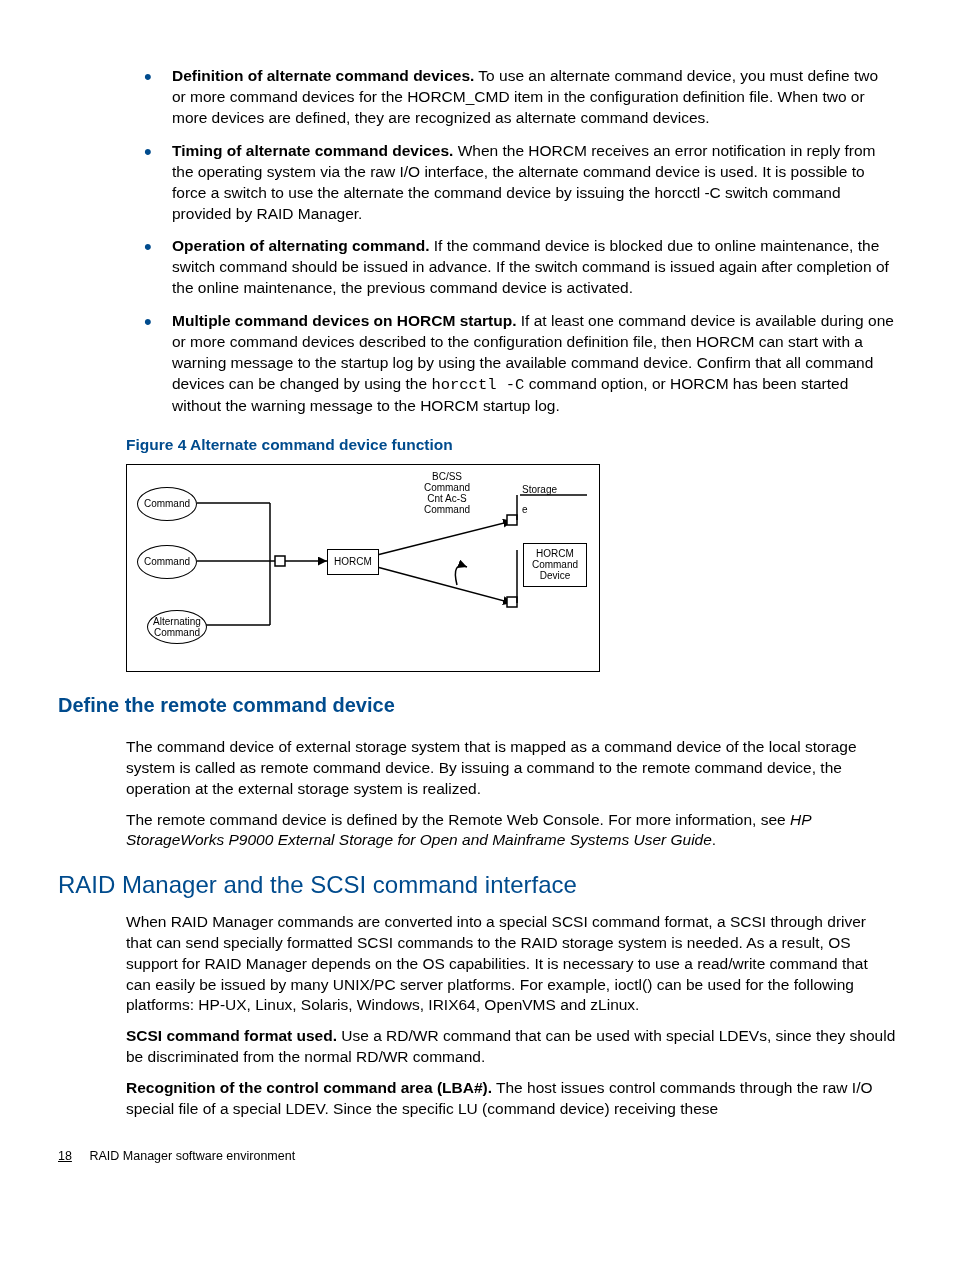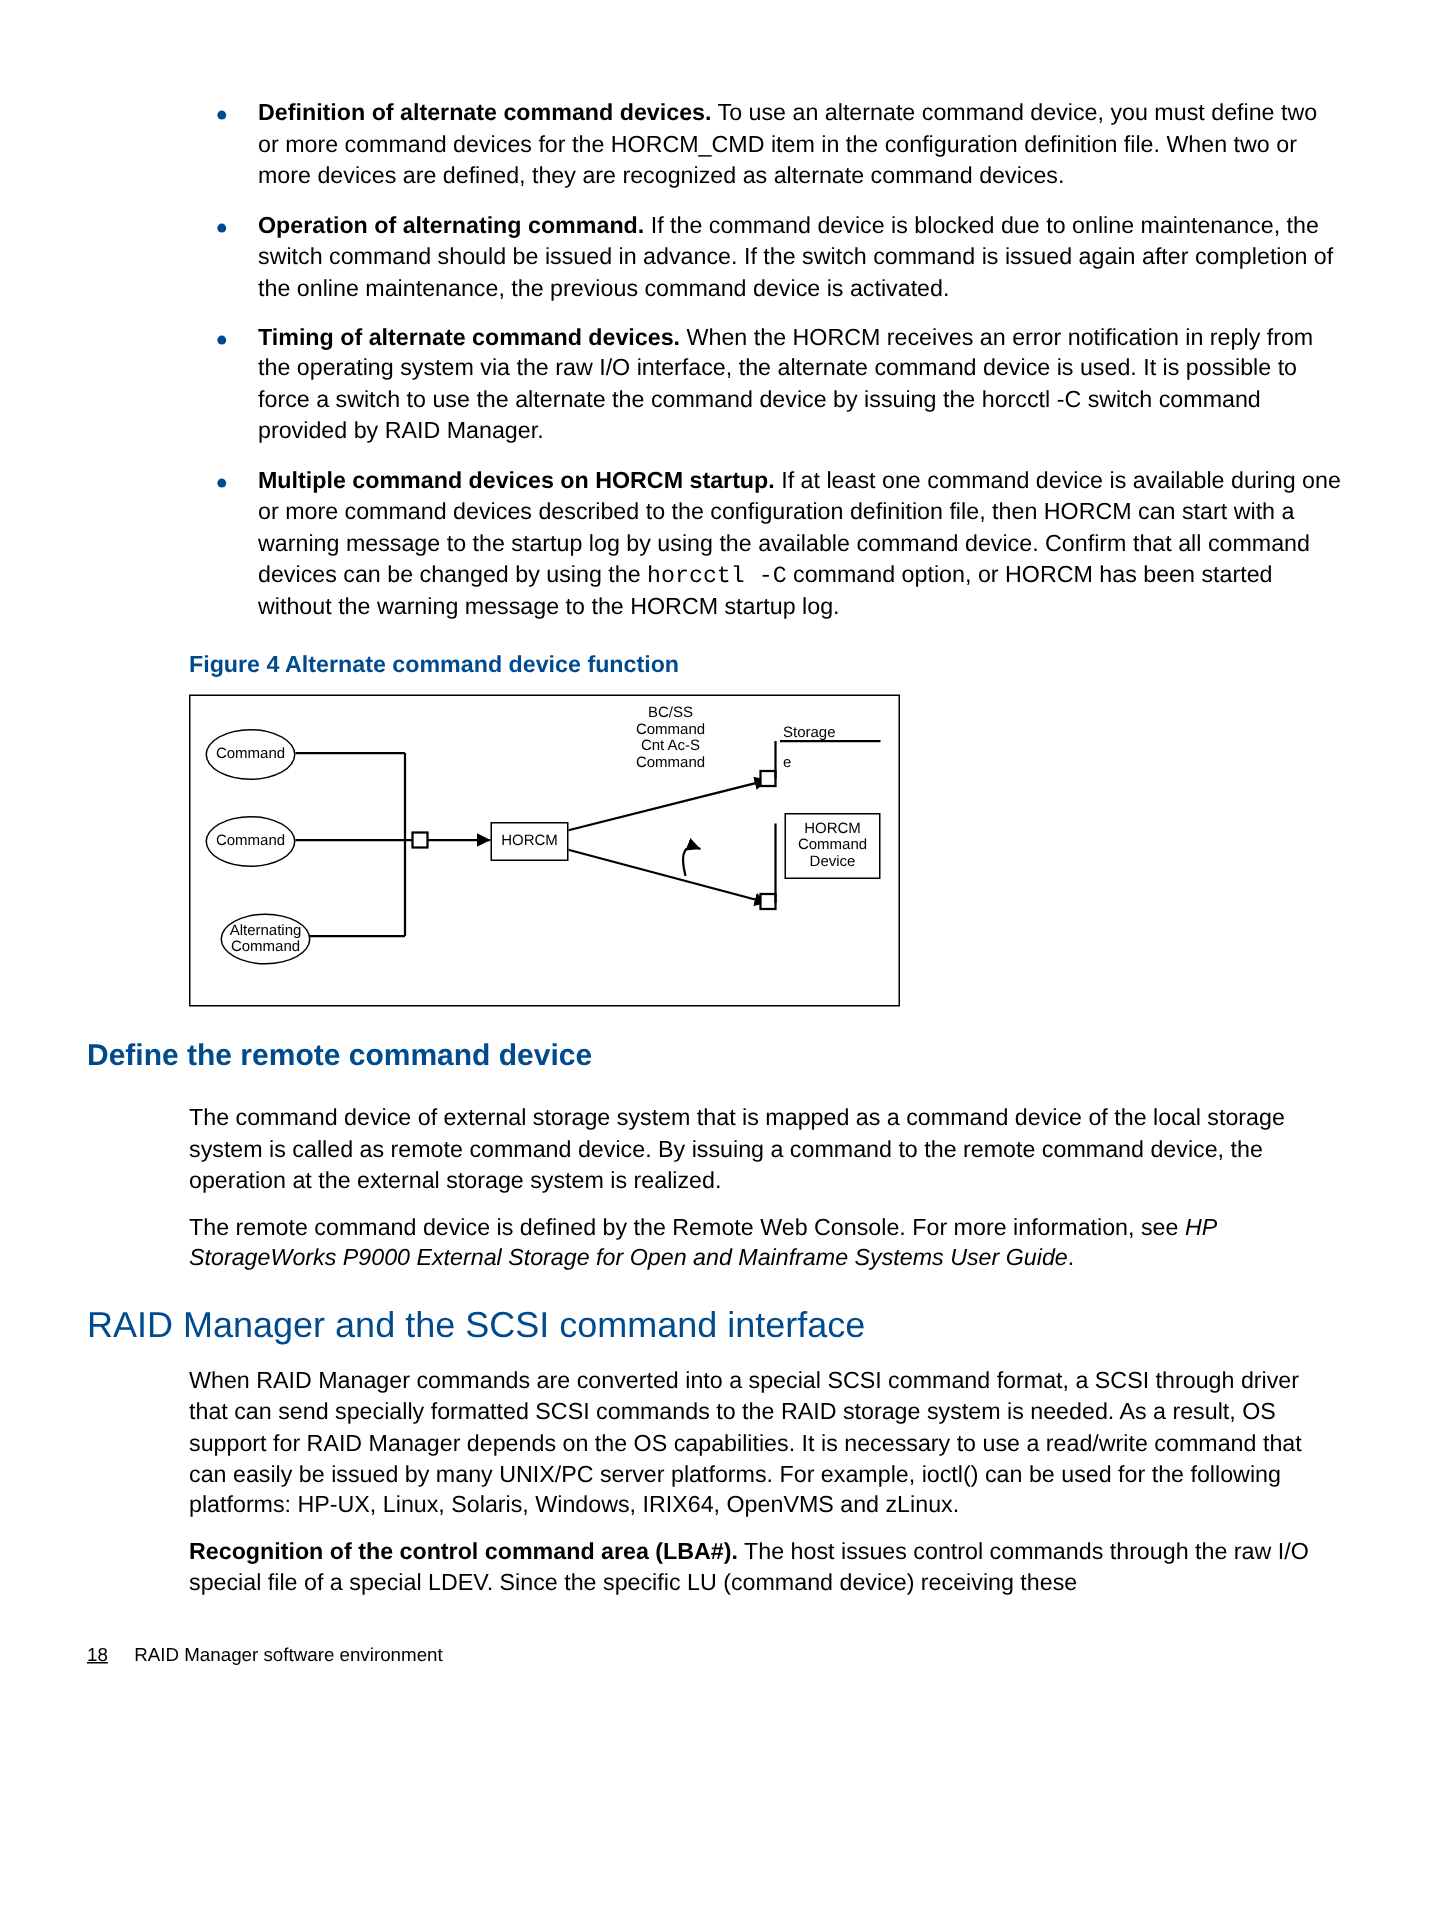--- a/index.html
+++ b/index.html
@@ -85,22 +85,22 @@
   }
   svg.lines { position:absolute; left:0; top:0; width:100%; height:100%; }
 </style>
 </head>
 <body>
 
 <div class="content-indent">
 
   <ul>
     <li><span class="bold">Definition of alternate command devices.</span><span> To use an alternate command device, you must define two or more command devices for the HORCM_CMD item in the configuration definition file. When two or more devices are defined, they are recognized as alternate command devices.</span></li>
+    <li><span class="bold">Timing of alternate command devices.</span><span> When the HORCM receives an error notification in reply from the operating system via the raw I/O interface, the alternate command device is used. It is possible to force a switch to use the alternate the command device by issuing the horcctl -C switch command provided by RAID Manager.</span></li>
     <li><span class="bold">Operation of alternating command.</span><span> If the command device is blocked due to online maintenance, the switch command should be issued in advance. If the switch command is issued again after completion of the online maintenance, the previous command device is activated.</span></li>
-    <li><span class="bold">Timing of alternate command devices.</span><span> When the HORCM receives an error notification in reply from the operating system via the raw I/O interface, the alternate command device is used. It is possible to force a switch to use the alternate the command device by issuing the horcctl -C switch command provided by RAID Manager.</span></li>
     <li><span class="bold">Multiple command devices on HORCM startup.</span><span> If at least one command device is available during one or more command devices described to the configuration definition file, then HORCM can start with a warning message to the startup log by using the available command device. Confirm that all command devices can be changed by using the </span><span class="mono">horcctl -C</span><span> command option, or HORCM has been started without the warning message to the HORCM startup log.</span></li>
   </ul>
 
   <div class="figure-title">Figure 4 Alternate command device function</div>
 
   <div class="diagram">
     <svg class="lines" viewBox="0 0 472 206">
       <defs>
         <marker id="arr" markerWidth="8" markerHeight="8" refX="6" refY="3" orient="auto">
           <path d="M0,0 L6,3 L0,6 Z" fill="#000"></path>
@@ -157,19 +157,20 @@
 
 <h2 class="section">Define the remote command device</h2>
 <div class="content-indent">
   <p>The command device of external storage system that is mapped as a command device of the local storage system is called as remote command device. By issuing a command to the remote command device, the operation at the external storage system is realized.</p>
   <p><span>The remote command device is defined by the Remote Web Console. For more information, see </span><span class="italic">HP StorageWorks P9000 External Storage for Open and Mainframe Systems User Guide</span><span>.</span></p>
 </div>
 
 <h1 class="section">RAID Manager and the SCSI command interface</h1>
 <div class="content-indent">
   <p>When RAID Manager commands are converted into a special SCSI command format, a SCSI through driver that can send specially formatted SCSI commands to the RAID storage system is needed. As a result, OS support for RAID Manager depends on the OS capabilities. It is necessary to use a read/write command that can easily be issued by many UNIX/PC server platforms. For example, ioctl() can be used for the following platforms: HP-UX, Linux, Solaris, Windows, IRIX64, OpenVMS and zLinux.</p>
+  <p><span class="bold">SCSI command format used.</span><span> Use a RD/WR command that can be used with special LDEVs, since they should be discriminated from the normal RD/WR command.</span></p>
   <p><span class="bold">Recognition of the control command area (LBA#).</span><span> The host issues control commands through the raw I/O special file of a special LDEV. Since the specific LU (command device) receiving these</span></p>
 </div>
 
 <div class="footer">
   <span class="pgnum">18</span>
   <span>RAID Manager software environment</span>
 </div>
 
 </body></html>

